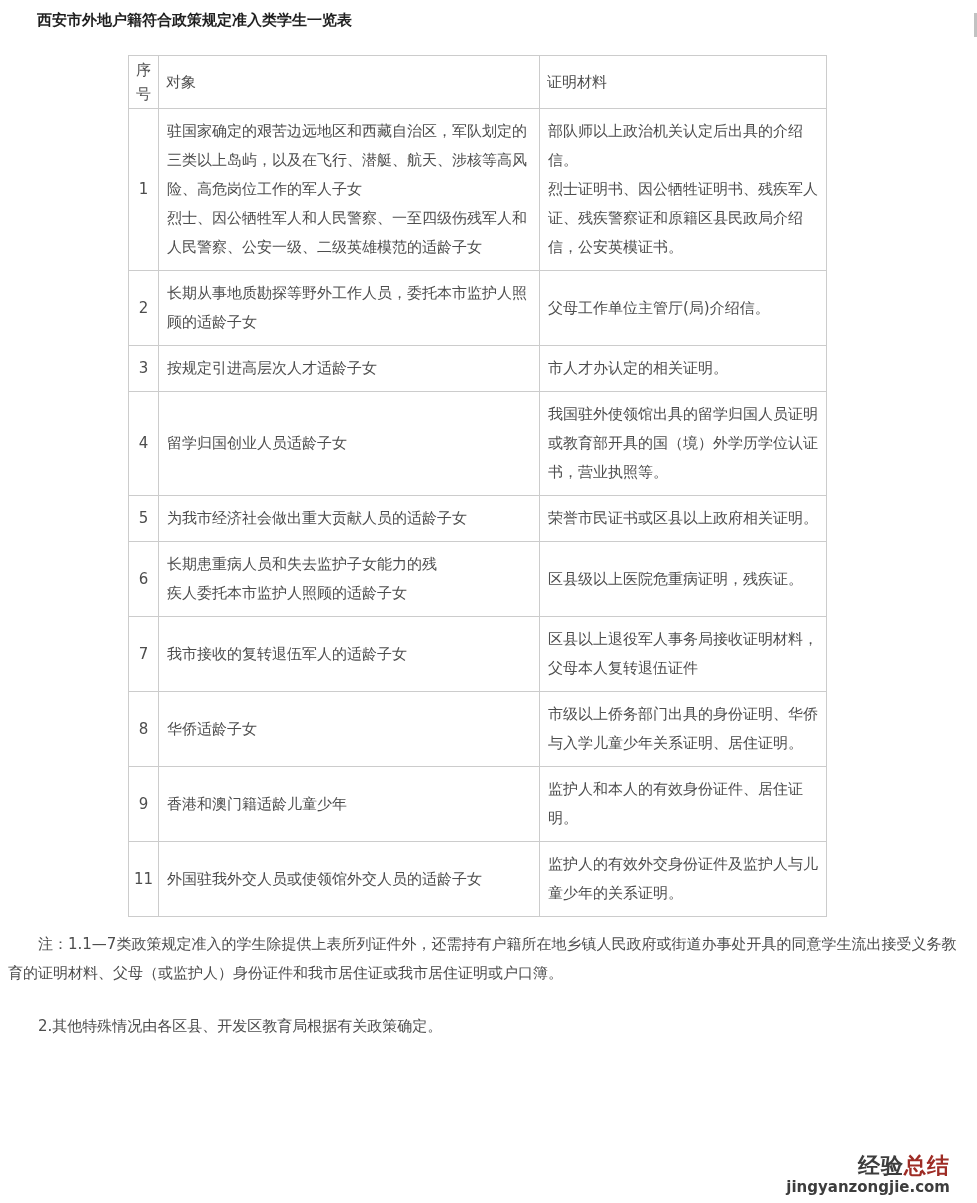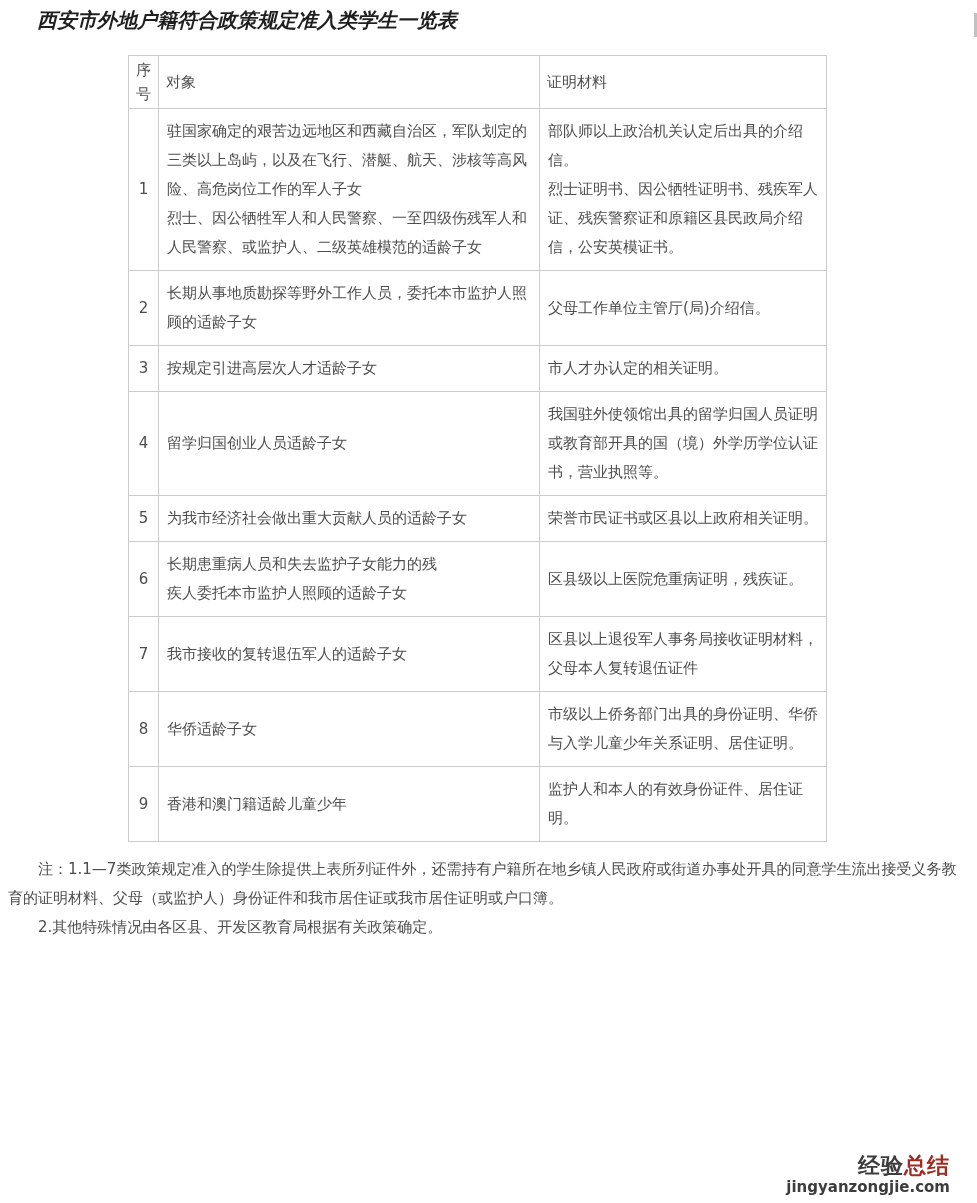--- a/index.html
+++ b/index.html
@@ -6,26 +6,25 @@
   html, body { width: 977px; height: 1203px; }
   body {
     position: relative;
     background: #ffffff;
     font-family: "DejaVu Sans", "Liberation Sans", sans-serif;
     color: var(--text, #4d4d4d);
     overflow: hidden;
     padding: 10px 8px 0 8px;
   }
   .doc-title {
-    font-size: 20px;
+    font-size: 15px;
     font-weight: bold;
     color: var(--title, #1f1f1f);
     text-indent: 29px;
     line-height: 20px;
-    font-style: italic;
   }
   .policy-table {
     border-collapse: collapse;
     table-layout: fixed;
     width: 698px;
     margin: 25px 0 0 120px;
     font-size: 15px;
   }
   .policy-table col.c-num { width: 30px; }
   .policy-table col.c-subject { width: 381px; }
@@ -37,21 +36,21 @@
     text-align: left;
     padding: 8px 8px;
     line-height: 29px;
     word-break: break-all;
   }
   .policy-table th { line-height: 24px; padding: 2px 7px; height: 52px; }
   .policy-table td.col-num, .policy-table th.col-num { text-align: center; padding-left: 2px; padding-right: 2px; }
   .policy-table p + p { }
   .notes { margin-top: 13px; font-size: 15px; line-height: 29px; }
   .notes p { text-indent: 30px; }
-  .notes p + p { }
+  .notes p + p { margin-top: 24px; }
   .watermark {
     position: absolute;
     right: 27px;
     bottom: 8px;
     text-align: right;
     font-weight: bold;
     line-height: 1.1;
   }
   .watermark .brand { font-size: 22px; letter-spacing: 1px; color: var(--wm-dark, #3d3d3d); }
   .watermark .brand .red { color: var(--wm-red, #9e2c25); }
@@ -79,21 +78,21 @@
       <th class="col-num">序号</th>
       <th>对象</th>
       <th>证明材料</th>
     </tr>
   </thead>
   <tbody>
       <tr>
         <td class="col-num">1</td>
         <td>
           <p>驻国家确定的艰苦边远地区和西藏自治区，军队划定的三类以上岛屿，以及在飞行、潜艇、航天、涉核等高风险、高危岗位工作的军人子女</p>
-          <p>烈士、因公牺牲军人和人民警察、一至四级伤残军人和人民警察、或监护人、二级英雄模范的适龄子女</p>
+          <p>烈士、因公牺牲军人和人民警察、一至四级伤残军人和人民警察、公安一级、二级英雄模范的适龄子女</p>
         </td>
         <td>
           <p>部队师以上政治机关认定后出具的介绍信。</p>
           <p>烈士证明书、因公牺牲证明书、残疾军人证、残疾警察证和原籍区县民政局介绍信，公安英模证书。</p>
         </td>
       </tr>
       <tr>
         <td class="col-num">2</td>
         <td>
           <p>长期从事地质勘探等野外工作人员，委托本市监护人照顾的适龄子女</p>
@@ -159,20 +158,29 @@
       </tr>
       <tr>
         <td class="col-num">9</td>
         <td>
           <p>香港和澳门籍适龄儿童少年</p>
         </td>
         <td>
           <p>监护人和本人的有效身份证件、居住证明。</p>
         </td>
       </tr>
+      <tr>
+        <td class="col-num">11</td>
+        <td>
+          <p>外国驻我外交人员或使领馆外交人员的适龄子女</p>
+        </td>
+        <td>
+          <p>监护人的有效外交身份证件及监护人与儿童少年的关系证明。</p>
+        </td>
+      </tr>
     </tbody>
 </table>
 
 <div class="notes">
     <p>注：1.1—7类政策规定准入的学生除提供上表所列证件外，还需持有户籍所在地乡镇人民政府或街道办事处开具的同意学生流出接受义务教育的证明材料、父母（或监护人）身份证件和我市居住证或我市居住证明或户口簿。</p>
     <p>2.其他特殊情况由各区县、开发区教育局根据有关政策确定。</p>
   </div>
 
 <div class="watermark">
   <div class="brand">

